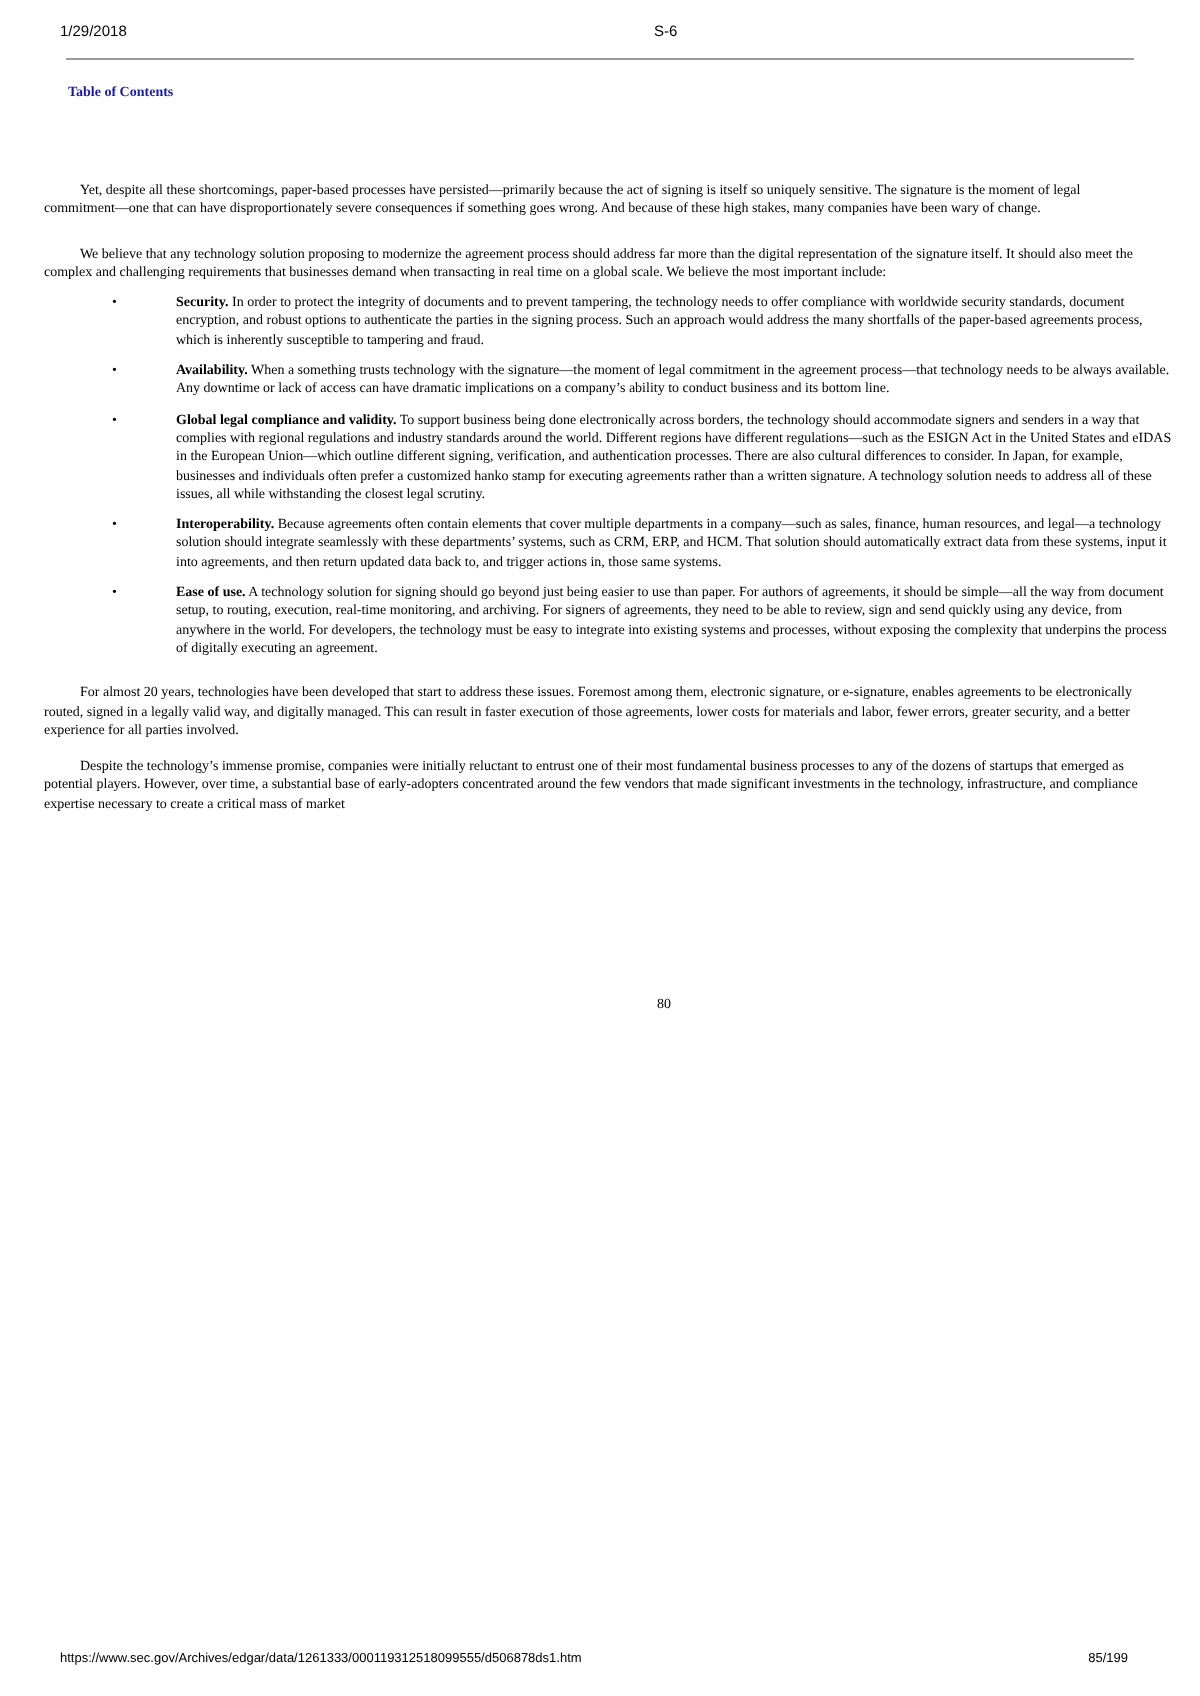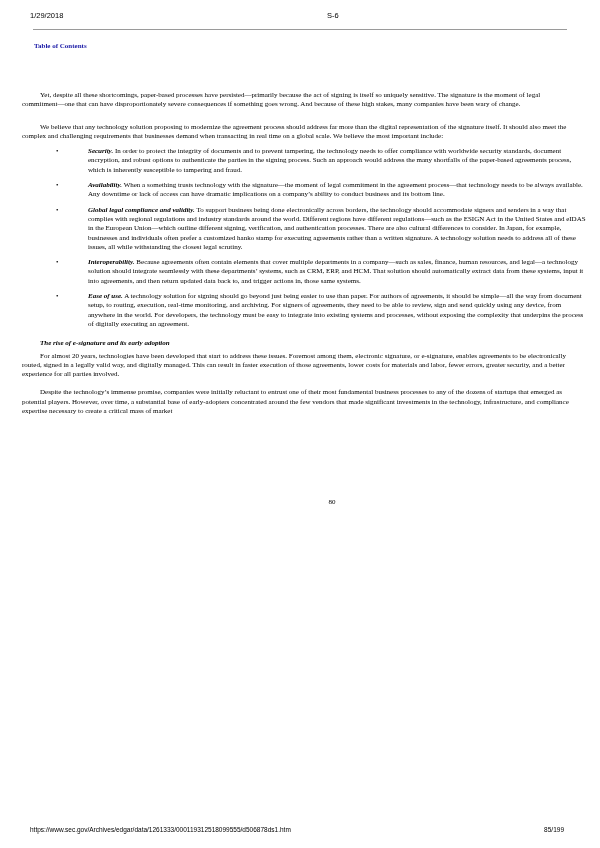--- a/index.html
+++ b/index.html
@@ -10,21 +10,21 @@
   .rule { position: absolute; top: 29px; left: 33px; width: 534px; height: 0; border-top: 1px solid #9a9a9a; }
   .toc { position: absolute; top: 42px; left: 34px; font-size: 7px; font-weight: bold; color: #1a1aa6; cursor: pointer; }
   .content { position: absolute; top: 63px; left: 52px; width: 522px; font-size: 7px; line-height: 9.3px; margin-top: 28px; }
   .para { margin: 0; text-indent: 18px; margin-left: -30px; width: 552px; }
   .sub { margin: 0; font-weight: bold; font-style: italic; margin-left: -12px; }
   .gap-s { height: 9px; }
   .gap-m { height: 10px; }
   ul.bullets { list-style: none; margin: 0; padding: 0; }
   ul.bullets li { position: relative; padding-left: 36px; margin: 0 0 6px 0; width: 500px; }
   ul.bullets li .dot { position: absolute; left: 4px; top: 0; }
-  .bi { font-weight: bold; font-style: italic; }
+  .bi { font-weight: bold; }
   .pagenum { position: absolute; top: 498px; left: 0; width: 600px; text-align: center; font-size: 7px; padding-left: 32px; }
   .footer { position: absolute; top: 826px; left: 30px; right: 30px; font-family: "Liberation Sans", sans-serif; font-size: 6.5px; }
   .footer .url { position: absolute; left: 0; top: 0; }
   .footer .pg { position: absolute; right: 6px; top: 0; }
 </style>
 </head>
 <body>
 
 <div class="hdr">
   <span class="date">1/29/2018</span>
@@ -56,21 +56,20 @@
     <li>
       <span class="dot">•</span>
       <span class="bi">Interoperability.</span><span> Because agreements often contain elements that cover multiple departments in a company—such as sales, finance, human resources, and legal—a technology solution should integrate seamlessly with these departments’ systems, such as CRM, ERP, and HCM. That solution should automatically extract data from these systems, input it into agreements, and then return updated data back to, and trigger actions in, those same systems.</span>
     </li>
     <li>
       <span class="dot">•</span>
       <span class="bi">Ease of use.</span><span> A technology solution for signing should go beyond just being easier to use than paper. For authors of agreements, it should be simple—all the way from document setup, to routing, execution, real-time monitoring, and archiving. For signers of agreements, they need to be able to review, sign and send quickly using any device, from anywhere in the world. For developers, the technology must be easy to integrate into existing systems and processes, without exposing the complexity that underpins the process of digitally executing an agreement.</span>
     </li>
   </ul>
   <div style="height:4px"></div>
-  <p class="sub">The rise of e-signature and its early adoption</p>
   <div style="height:3px"></div>
   <p class="para">For almost 20 years, technologies have been developed that start to address these issues. Foremost among them, electronic signature, or e-signature, enables agreements to be electronically routed, signed in a legally valid way, and digitally managed. This can result in faster execution of those agreements, lower costs for materials and labor, fewer errors, greater security, and a better experience for all parties involved.</p>
   <div class="gap-s"></div>
   <p class="para">Despite the technology’s immense promise, companies were initially reluctant to entrust one of their most fundamental business processes to any of the dozens of startups that emerged as potential players. However, over time, a substantial base of early-adopters concentrated around the few vendors that made significant investments in the technology, infrastructure, and compliance expertise necessary to create a critical mass of market</p>
 </div>
 
 <div class="pagenum">80</div>
 
 <div class="footer">
   <span class="url">https://www.sec.gov/Archives/edgar/data/1261333/000119312518099555/d506878ds1.htm</span>

